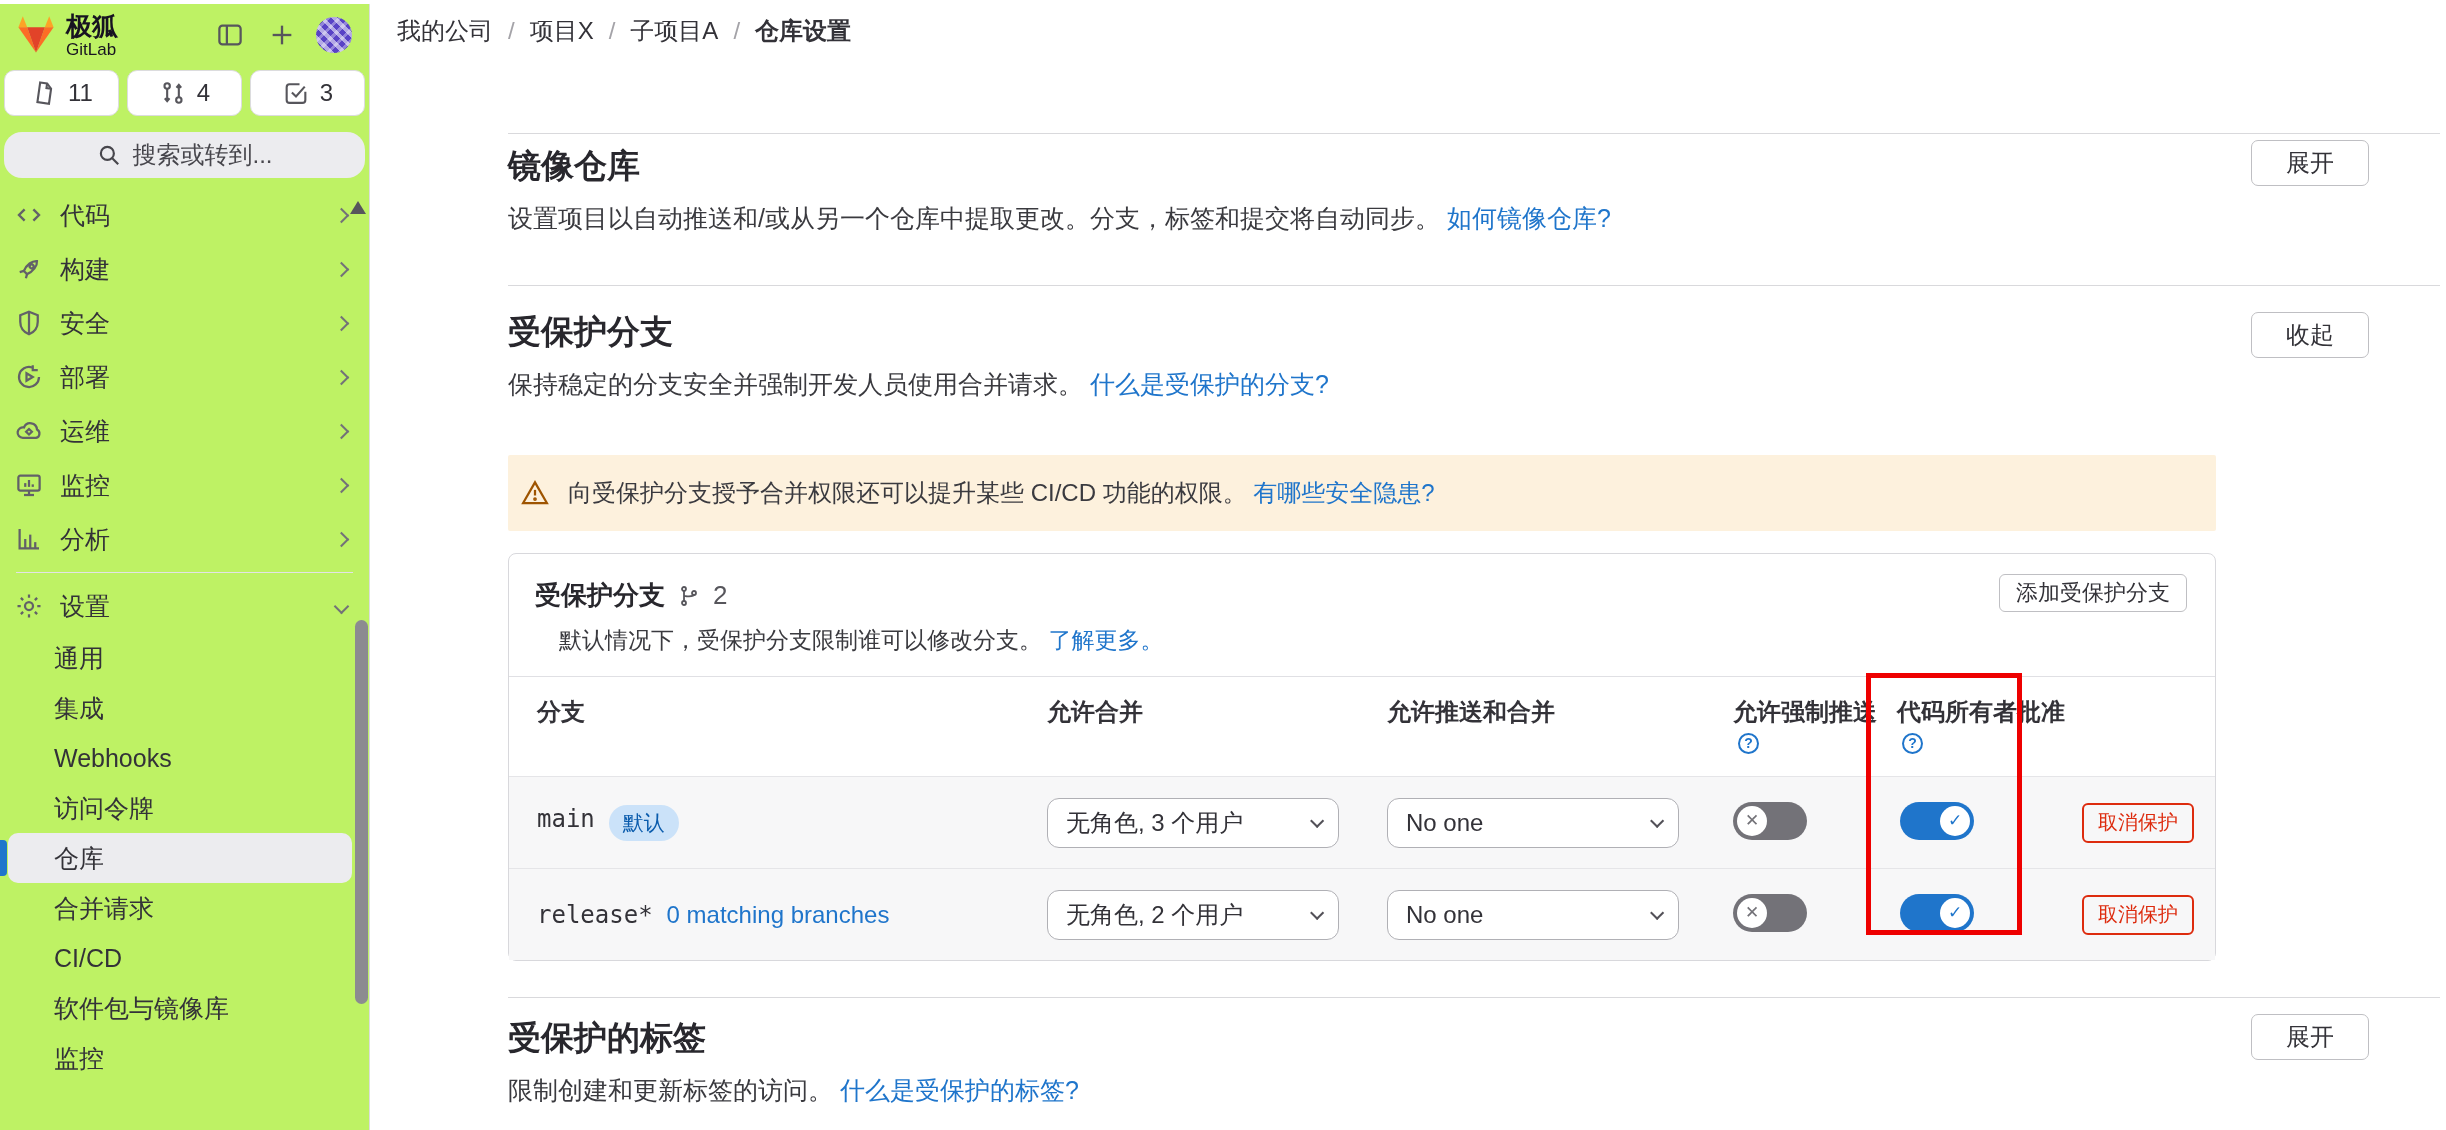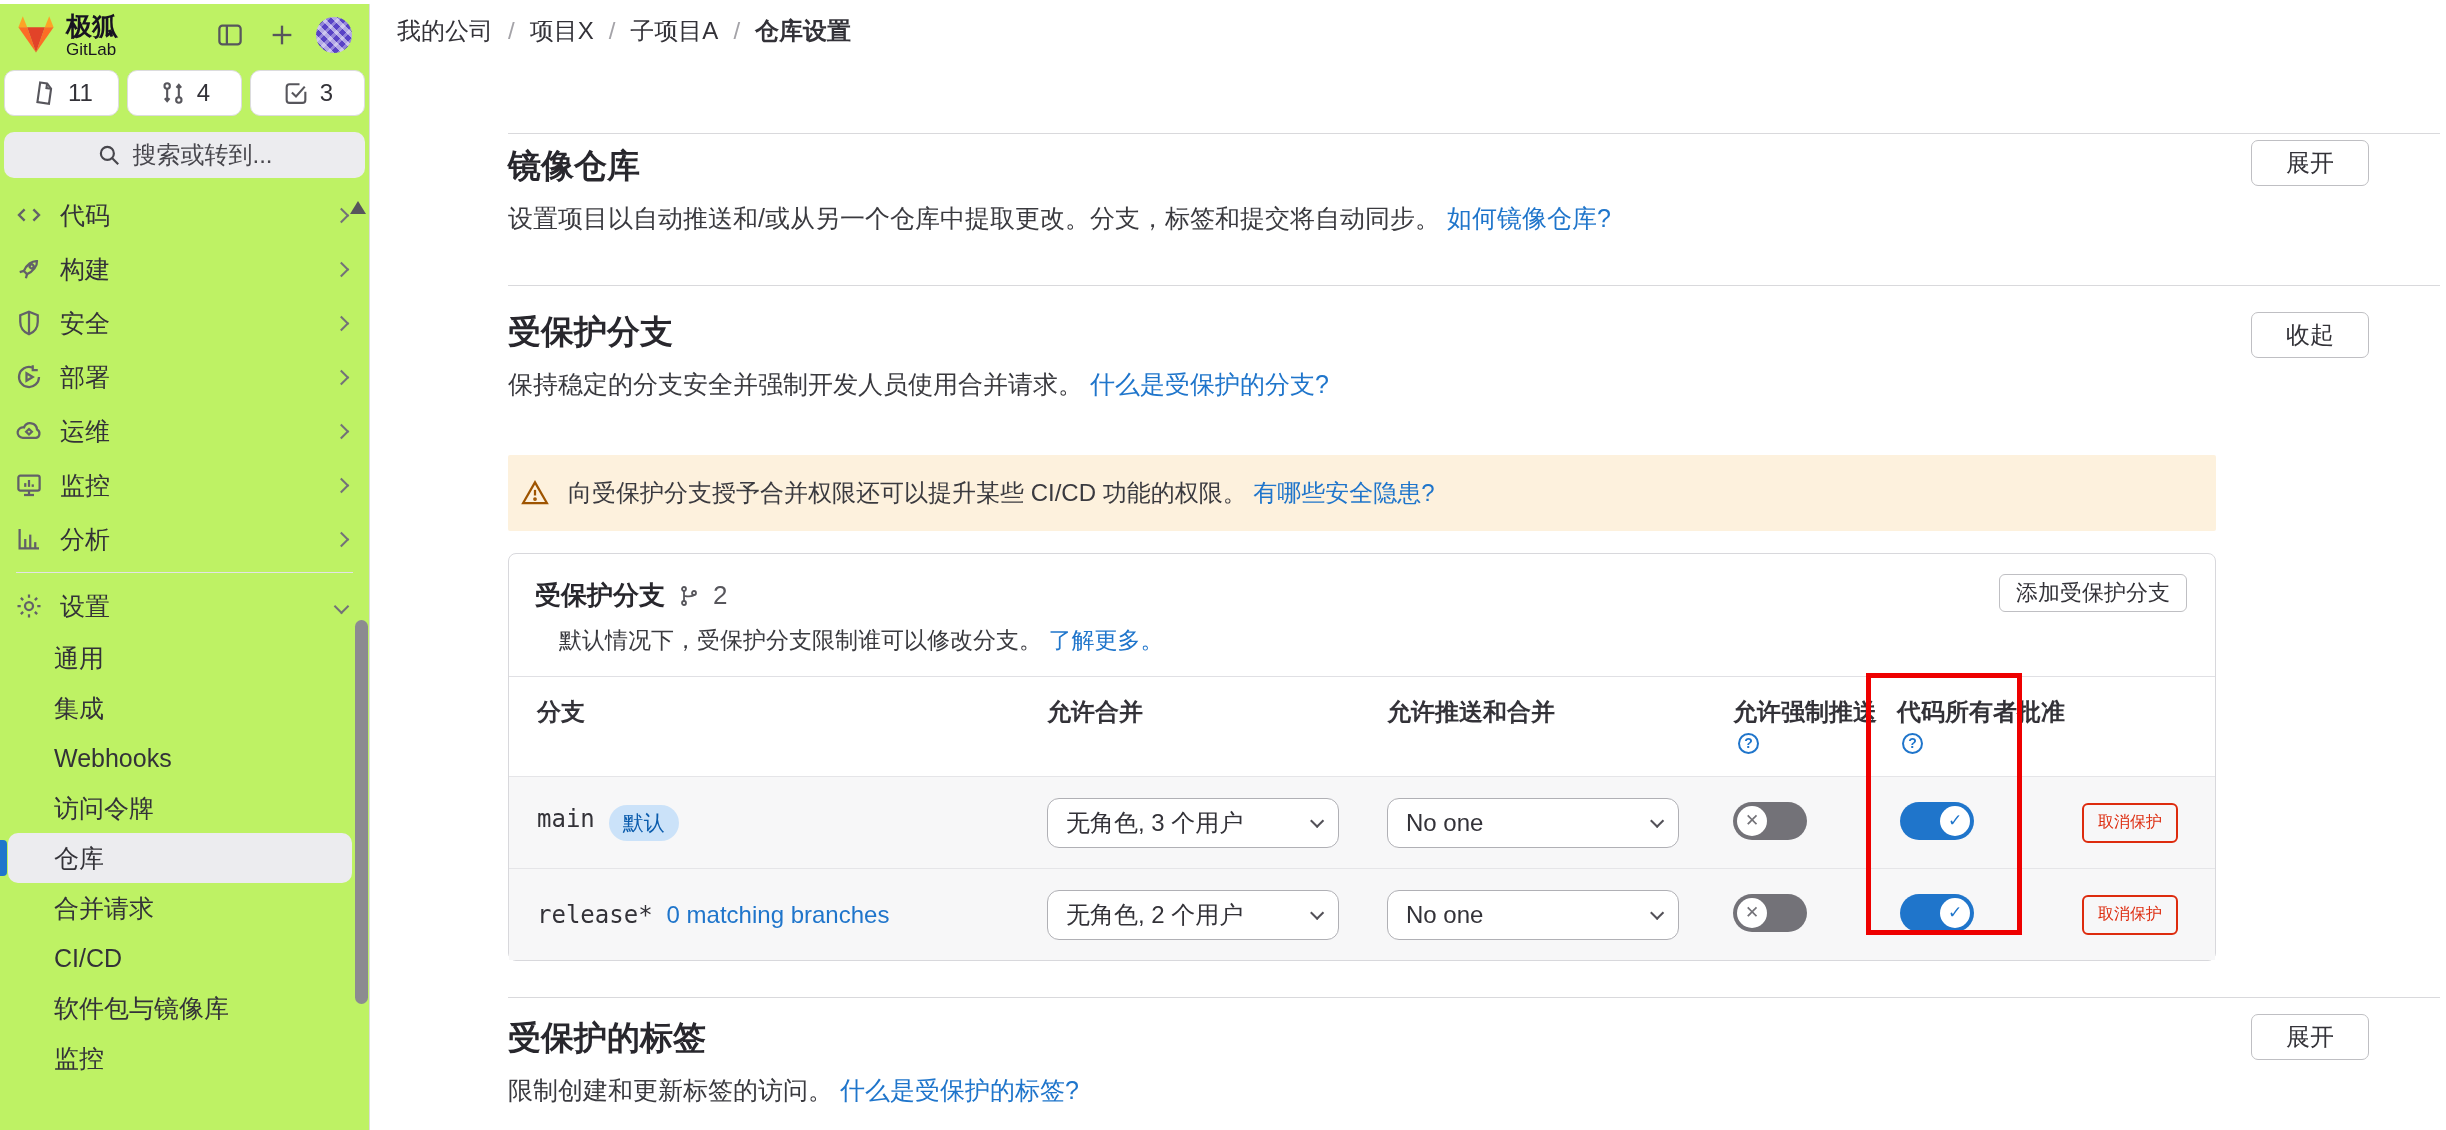--- a/index.html
+++ b/index.html
@@ -19,21 +19,21 @@
   .avatar { width:36px; height:36px; border-radius:50%;
     background:
       repeating-linear-gradient(45deg, rgba(255,255,255,.55) 0 4px, rgba(255,255,255,0) 4px 9px),
       repeating-linear-gradient(-45deg, rgba(255,255,255,.35) 0 3px, rgba(255,255,255,0) 3px 8px),
       #5943c6; }
 
   .counters { display:flex; gap:8px; padding:4px 4px 0 4px; }
   .pill { flex:1; display:flex; align-items:center; justify-content:center; gap:10px; height:46px;
     background:#fff; border:1px solid #dcdcde; border-radius:10px; font-size:24px; color:#333238; }
 
-  .searchbar { margin:16px 4px 0 4px; height:46px; background:#ececef; border-radius:10px;
+  .searchbar { margin:16px 4px 0 4px; height:46px; background:#ececef; border-radius:18px;
     display:flex; align-items:center; justify-content:center; gap:10px; font-size:24px; color:#47464c; }
 
   .nav { position:relative; margin-top:10px; height:948px; overflow:hidden; }
   .nav-item { display:flex; align-items:center; height:54px; padding:0 16px 0 14px; gap:16px;
     font-size:25px; color:#333238; width:100%; text-align:left; }
   .nav-item .lbl { flex:1; }
   .nav-item.faded { opacity:.45; margin-top:-14px; }
   .chev { width:11px; height:11px; border-right:2.5px solid #737278; border-bottom:2.5px solid #737278;
     transform:rotate(-45deg); margin-right:6px; }
   .chev.down { transform:rotate(45deg); }
@@ -106,21 +106,21 @@
 
   .toggle { position:relative; width:74px; height:38px; border-radius:19px; }
   .toggle.off { background:#737278; margin-left:34px; }
   .toggle.on  { background:#1f75cb; margin-left:3px; }
   .knob { position:absolute; top:4px; width:30px; height:30px; border-radius:50%; background:#fff;
     display:flex; align-items:center; justify-content:center; font-size:17px; font-weight:700; }
   .toggle.off .knob { left:4px; color:#737278; }
   .toggle.on  .knob { right:4px; color:#1f75cb; }
 
   .unprotect { border:2px solid #dd2b0e; color:#dd2b0e; border-radius:6px; height:40px; padding:0 14px;
-    font-size:16px; background:transparent; }
+    font-size:20px; background:transparent; }
 
   .red-box { position:absolute; left:1357px; top:119px; width:156px; height:262px;
     border:5px solid #ee0000; pointer-events:none; }
 
   .help { display:inline-flex; width:21px; height:21px; border:2px solid #1f75cb; border-radius:50%;
     color:#1f75cb; font-size:14px; font-weight:700; align-items:center; justify-content:center;
     vertical-align:2px; margin-left:5px; }
 
   svg.ic { flex:none; }
 </style>

